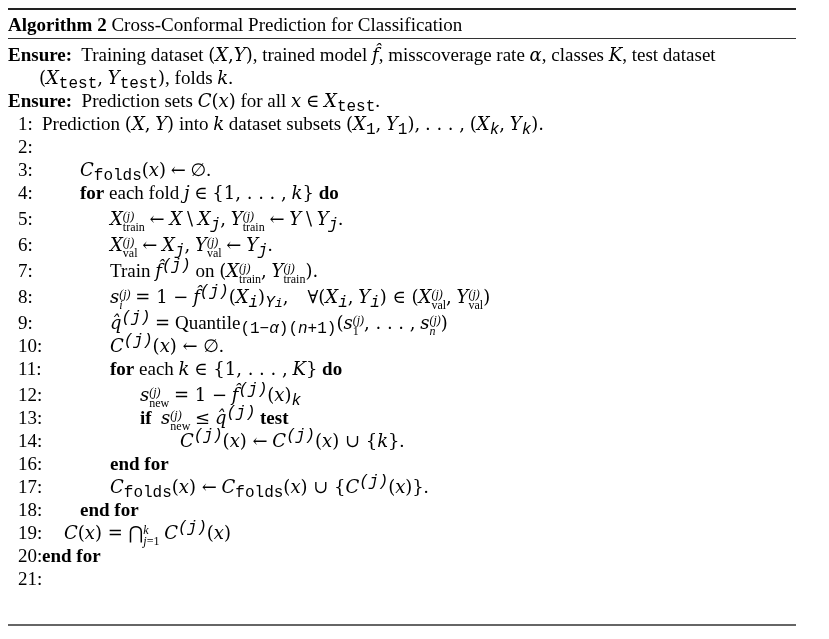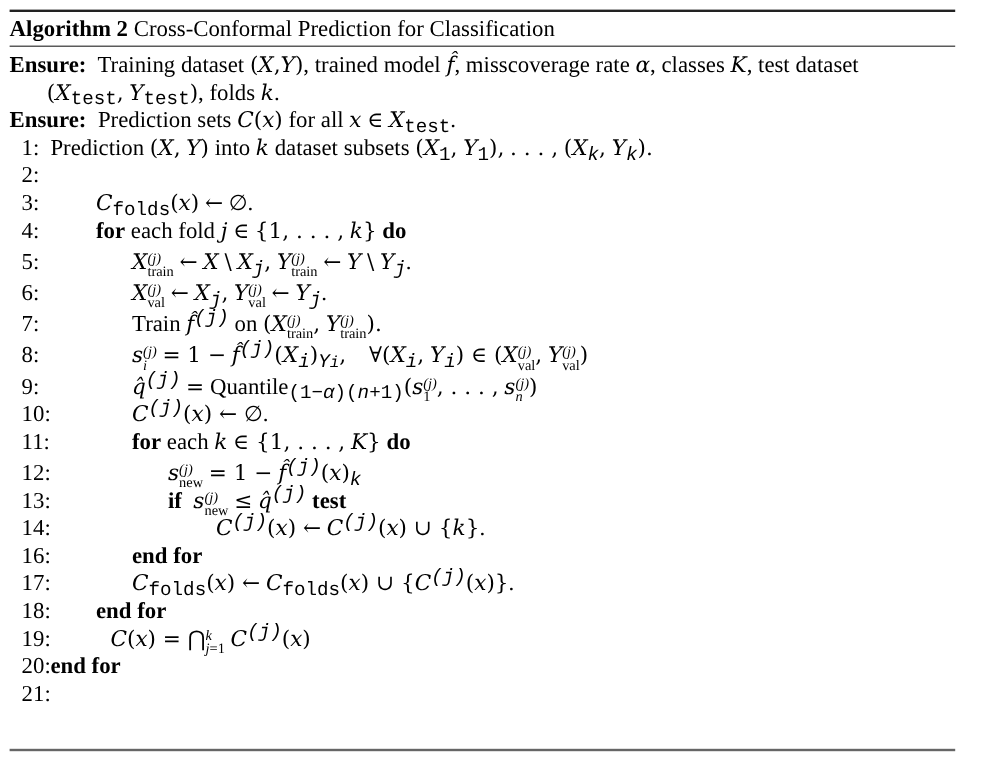--- a/index.html
+++ b/index.html
@@ -206,21 +206,21 @@
       </span>
     </div>
 
     <div class="line">
       <span class="num">18:</span>
       <span class="code kw" style="left:72px">end for</span>
     </div>
 
     <div class="line">
       <span class="num">19:</span>
-      <span class="code" style="left:84px">
+      <span class="code" style="left:56px">
         <span class="m">C</span><span class="r">(</span><span class="m">x</span><span class="r">) = ⋂</span><span class="supsub"><span><i>k</i></span><span><i>j</i>=1</span></span>
         <span class="m">C</span><sup><i>(j)</i></sup><span class="r">(</span><span class="m">x</span><span class="r">)</span>
       </span>
     </div>
 
     <div class="line">
       <span class="num">20:</span>
       <span class="code kw" style="left:34px">end for</span>
     </div>
 

